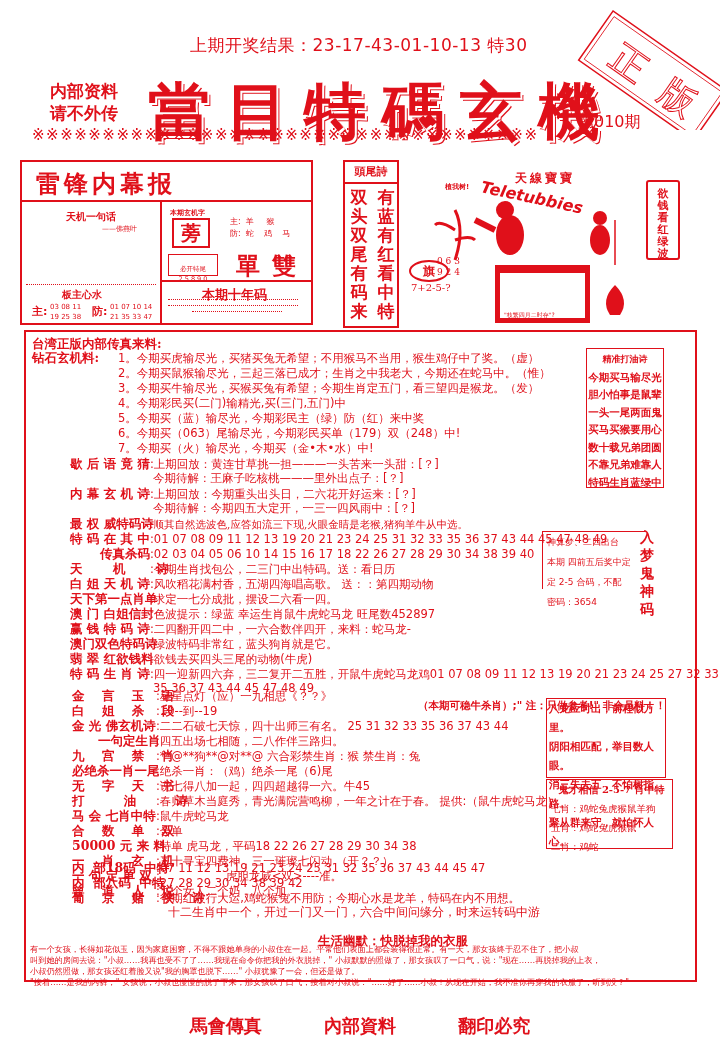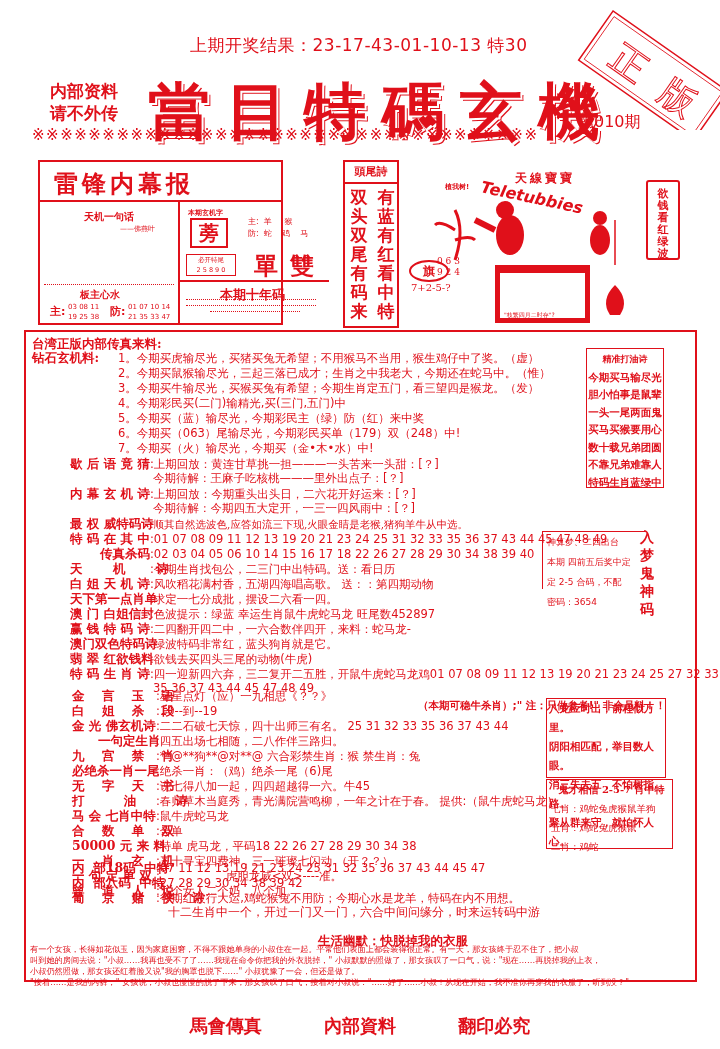--- a/index.html
+++ b/index.html
@@ -11,21 +11,21 @@
   #last-result { left:190px; top:34px; font-size:17px; letter-spacing:0.5px; }
   #notice { left:50px; top:80px; font-size:17px; font-weight:bold; line-height:22px; font-family:"DejaVu Serif", serif; }
   #main-title { left:148px; top:70px; font-size:62px; font-weight:bold; letter-spacing:16px;
                 font-family:"DejaVu Serif", serif; color:#e0101a;
                 text-shadow:2px 2px 0 #fff, 3px 3px 0 #e0101a; }
   #issue { left:578px; top:112px; font-size:16px; }
   #stamp { left:570px; top:10px; width:150px; height:120px; }
   .xrow { left:32px; top:126px; font-size:15px; letter-spacing:1.5px; white-space:nowrap; color:#e0101a; }
 
   
-  #panel-leifeng { left:38px; top:160px; width:245px; height:165px; border:2px solid #e0101a; }
+  #panel-leifeng { left:20px; top:160px; width:293px; height:165px; border:2px solid #e0101a; }
   #panel-leifeng .hdr { position:absolute; left:0; top:0; width:100%; height:40px; border-bottom:2px solid #e0101a; }
   #panel-leifeng .hdr span { position:absolute; left:14px; top:6px; font-size:24px; font-weight:bold; font-family:"DejaVu Serif",serif; letter-spacing:4px; }
   .sub-l { position:absolute; left:0; top:40px; width:140px; height:123px; border-right:2px solid #e0101a; font-size:7px; }
   .sub-r { position:absolute; left:140px; top:40px; width:149px; height:123px; font-size:7px; }
   .tiny { font-size:7px; }
 
   #head-tail-poem { left:343px; top:160px; width:56px; height:168px; border:2px solid #e0101a; }
   #head-tail-poem .t { height:22px; border-bottom:2px solid #e0101a; text-align:center; font-size:11px; font-weight:bold; line-height:20px; font-family:"DejaVu Serif",serif; }
   .vcol { position:absolute; top:26px; width:22px; font-size:17px; line-height:19px; font-weight:bold; text-align:center; }
 
@@ -88,21 +88,21 @@
     <div style="position:absolute;left:88px;top:100px;line-height:10px;" class="tiny">
       <div data-name="mu-fang-nums">01 07 10 14</div>
       <div>21 35 33 47</div>
     </div>
   </div>
   <div class="sub-r" data-name="zodiac-section">
     <div style="position:absolute;left:8px;top:6px;font-size:7px;font-weight:bold;" data-name="zodiac-label">本期玄机字</div>
     <div style="position:absolute;left:10px;top:16px;width:38px;height:30px;border:2px solid #e0101a;font-size:20px;font-weight:bold;text-align:center;line-height:26px;" data-name="zodiac-char">蒡</div>
     <div style="position:absolute;left:68px;top:14px;font-size:8px;white-space:pre;" data-name="zhu-zodiac">主:  羊     猴</div>
     <div style="position:absolute;left:68px;top:26px;font-size:8px;white-space:pre;" data-name="fang-zodiac">防:  蛇    鸡    马</div>
-    <div style="position:absolute;left:6px;top:52px;width:50px;height:22px;border:1px solid #e0101a;text-align:center;line-height:10px;font-size:6.5px;padding-top:0;" data-name="bikai-box">
+    <div style="position:absolute;left:6px;top:52px;width:50px;height:22px;border:1px solid #e0101a;text-align:center;line-height:10px;font-size:6.5px;padding-top:9px;" data-name="bikai-box">
       <div>必开特尾</div>
       <div>2  5  8  9  0</div>
     </div>
     <div style="position:absolute;left:74px;top:48px;font-size:24px;font-weight:bold;letter-spacing:12px;font-family:Liberation Mono, monospace;" data-name="dan-shuang">單雙</div>
     <div style="position:absolute;left:0;top:78px;width:100%;border-top:2px solid #e0101a;"></div>
     <div style="position:absolute;left:40px;top:84px;font-size:13px;font-weight:bold;" data-name="ten-year-code-title">本期十年码</div>
     <div style="position:absolute;left:6px;top:97px;width:130px;height:2px;border-top:1px dotted #e0101a;"></div>
     <div style="position:absolute;left:6px;top:103px;width:130px;border-top:1px dotted #e0101a;"></div>
     <div style="position:absolute;left:30px;top:109px;width:90px;border-top:1px dotted #e0101a;"></div>
   </div>

